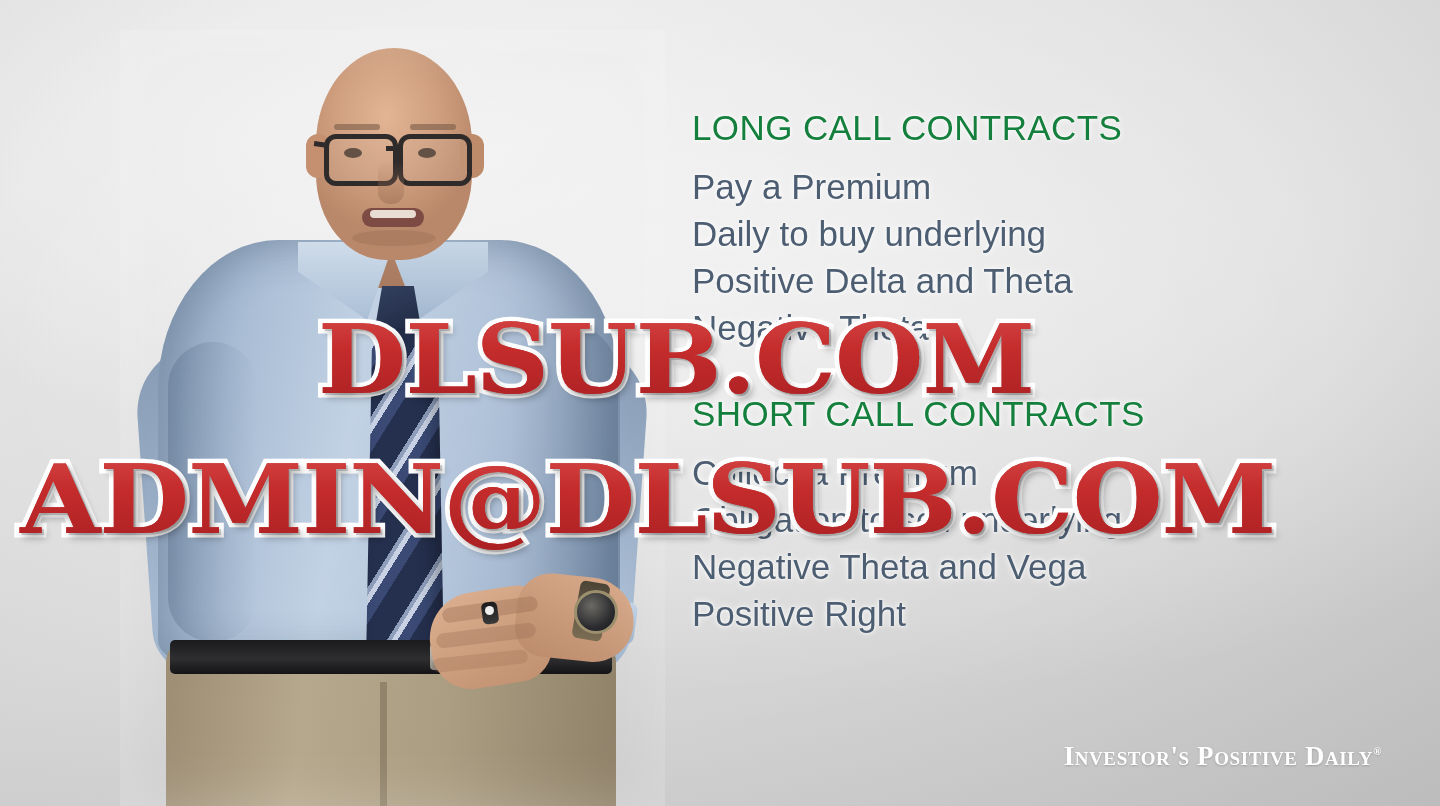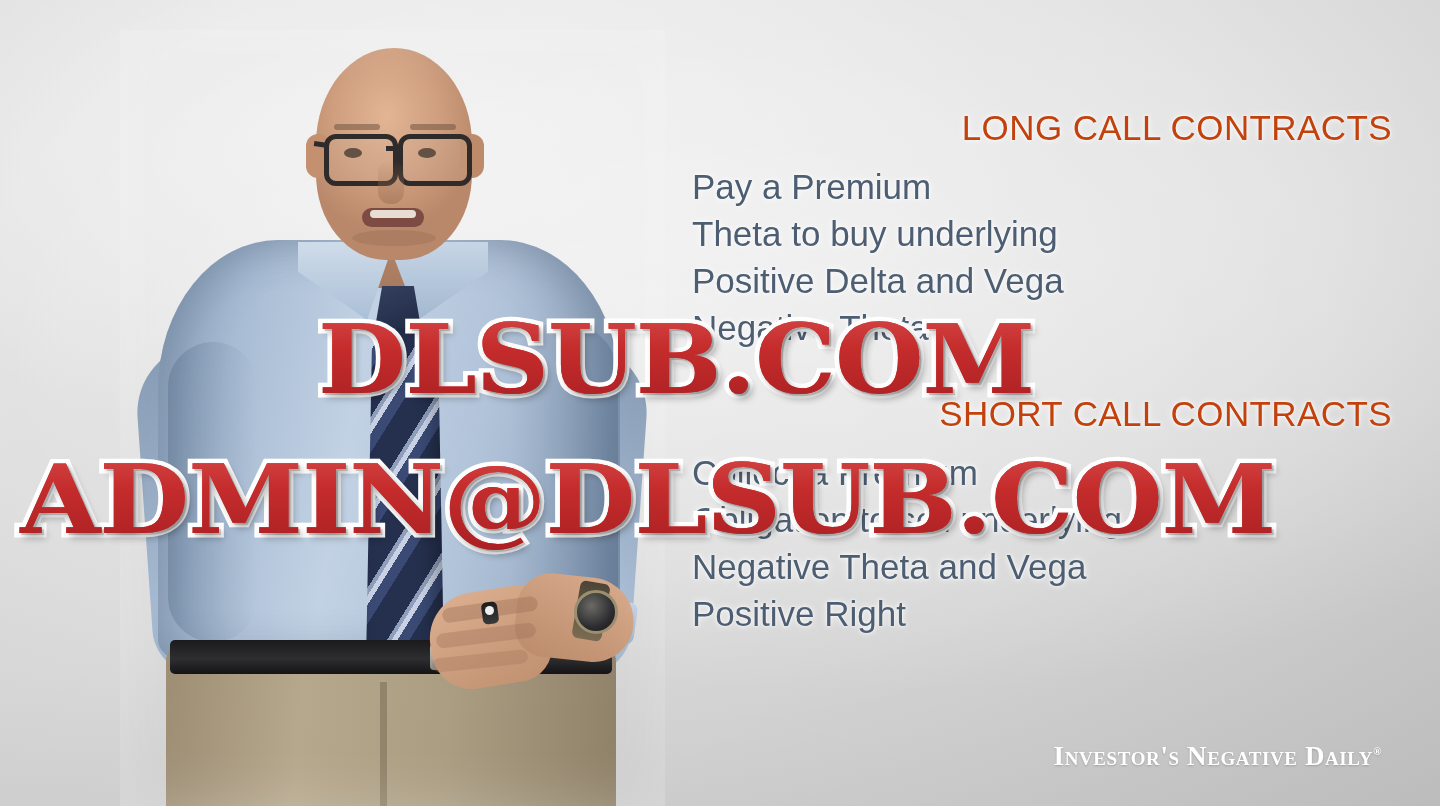--- a/index.html
+++ b/index.html
@@ -32,28 +32,27 @@
   }
 
   
   .slide-panel {
     position: absolute;
     left: 692px;
     top: 110px;
     width: 700px;
   }
   .blk-heading {
-    color: #c2410c;
+    color: #15803d;
     font-size: 35px;
     letter-spacing: 0.4px;
     font-weight: 400;
     line-height: 1.0;
     white-space: nowrap;
     text-shadow: 0 0 7px rgba(255,255,255,0.95), 0 0 3px rgba(255,255,255,0.95);
-    text-align: right;
   }
   .blk-line {
     color: #4d5e72;
     font-size: 35px;
     font-weight: 400;
     line-height: 47px;
     white-space: nowrap;
     text-shadow: 0 0 7px rgba(255,255,255,0.95), 0 0 3px rgba(255,255,255,0.95);
   }
   .blk-body { margin-top: 18px; }
@@ -310,22 +309,22 @@
     <div class="p-part watch-face"></div>
   </div>
   <div class="subject-glow"></div>
 
   <div class="slide-panel">
 
     <div class="block">
       <div class="blk-heading">LONG CALL CONTRACTS</div>
       <div class="blk-body">
         <div class="blk-line">Pay a Premium</div>
-        <div class="blk-line">Theta to buy underlying</div>
-        <div class="blk-line">Positive Delta and Vega</div>
+        <div class="blk-line">Daily to buy underlying</div>
+        <div class="blk-line">Positive Delta and Theta</div>
         <div class="blk-line">Negative Theta</div>
       </div>
     </div>
 
     <div class="block block-two">
       <div class="blk-heading">SHORT CALL CONTRACTS</div>
       <div class="blk-body">
         <div class="blk-line">Collect a Premium</div>
         <div class="blk-line">Obligation to sell underlying</div>
         <div class="blk-line">Negative Theta and Vega</div>
@@ -335,16 +334,16 @@
 
   </div>
 
   <div class="wm wm1">DLSUB.COM</div>
   <div class="wm-inner wm1">DLSUB.COM</div>
 
   <div class="wm wm2">ADMIN@DLSUB.COM</div>
   <div class="wm-inner wm2">ADMIN@DLSUB.COM</div>
 
   <div class="ibd-logo">
-    <span>Investor's Negative Daily</span><sup>®</sup>
+    <span>Investor's Positive Daily</span><sup>®</sup>
   </div>
 
 </div>
 
 </body></html>

